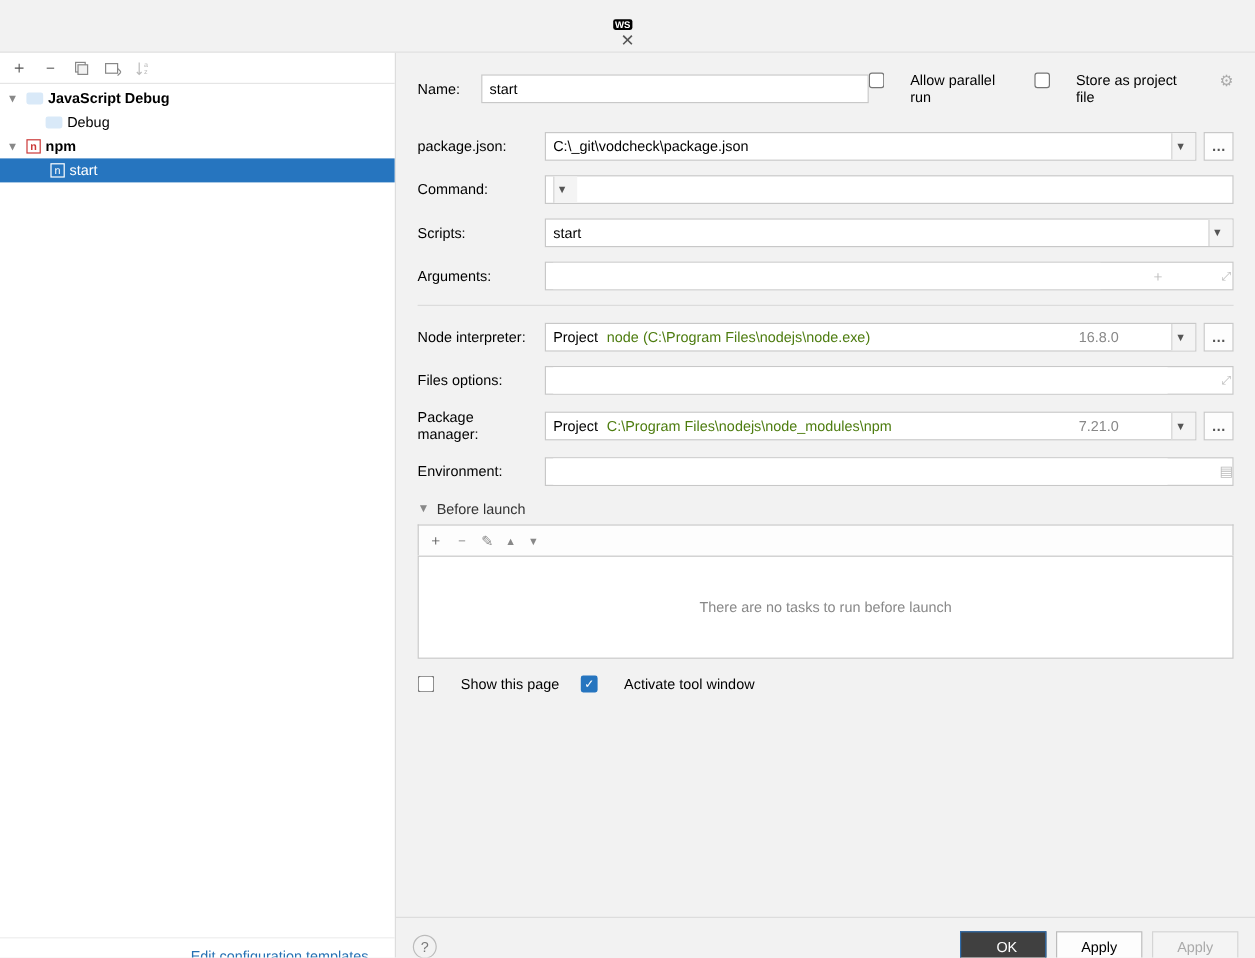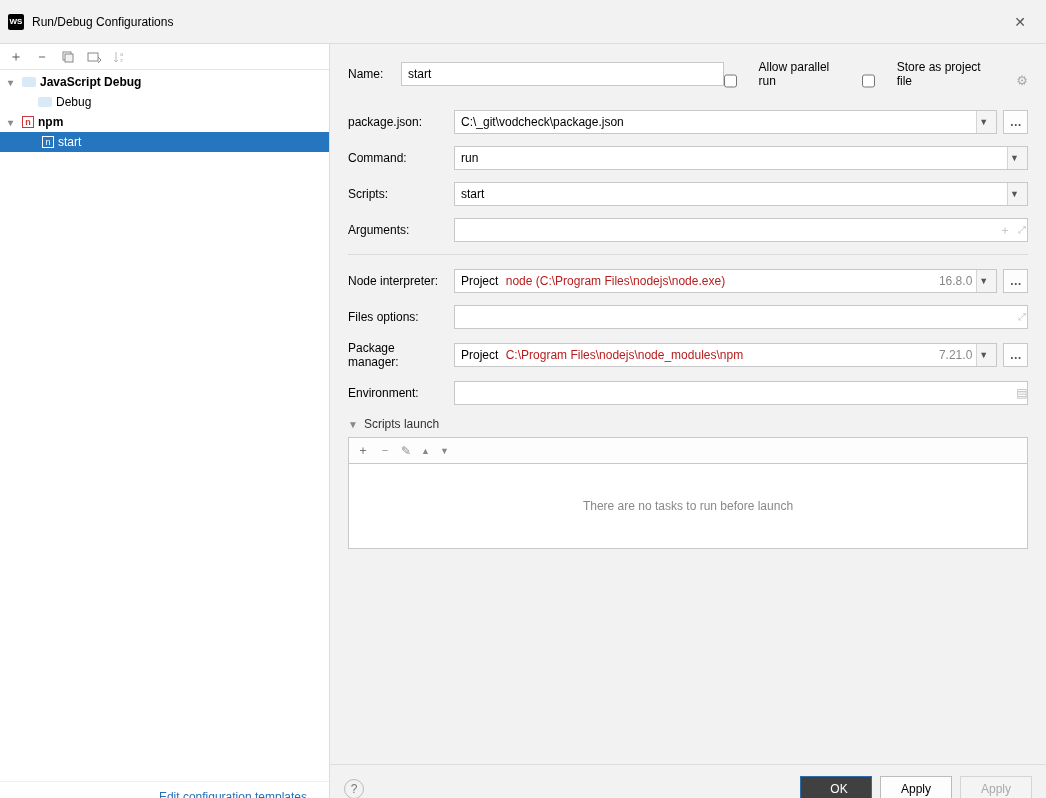--- a/index.html
+++ b/index.html
@@ -1,19 +1,19 @@
 <!DOCTYPE html>
 <html><head>
 <meta charset="utf-8">
 <style>
   * { box-sizing: border-box; margin: 0; padding: 0; }
   html, body { width: 1046px; height: 798px; font-family: "Segoe UI", Arial, sans-serif; font-size: 12px; color: #000; background: #f2f2f2; overflow: hidden; }
 
   
-  .titlebar { height: 44px; background: #f2f2f2; border-bottom: 1px solid #ddd; display: flex; align-items: center; padding: 16px 8px; }
+  .titlebar { height: 44px; background: #f2f2f2; border-bottom: 1px solid #ddd; display: flex; align-items: center; padding: 16px 8px; flex-direction: column; }
   .titlebar .app-icon { width: 16px; height: 16px; background:#000; color:#fff; font-size:8px; font-weight:bold; display:flex; align-items:center; justify-content:center; margin-right:8px; border-radius:2px;}
   .titlebar .title { flex:1; }
   .titlebar .close { width:36px; text-align:center; color:#555; cursor:default; font-size:14px;}
 
   .body { display:flex; height: calc(100% - 30px); }
 
   
   .left { width: 330px; border-right:1px solid #ddd; display:flex; flex-direction:column; background:#fff;}
   .toolbar { height:26px; display:flex; align-items:center; gap:10px; padding:0 8px; border-bottom:1px solid #e5e5e5; color:#888;}
   .toolbar .tbtn { width:16px; height:16px; display:flex; align-items:center; justify-content:center; cursor:default; }
@@ -34,32 +34,32 @@
   
   .right { flex:1; display:flex; flex-direction:column; background:#f2f2f2; }
   .form-area { flex:1; overflow:auto; padding:16px 18px 10px 18px;}
   .row { display:flex; align-items:center; margin-bottom:12px;}
   .row .lbl { width:106px; padding-right:6px;}
   .row .ctl { flex:1; display:flex; align-items:center; gap:6px;}
   .top-row { display:flex; align-items:center; margin-bottom:22px;}
   .top-row .lbl { width:56px;}
   .top-row input.name { width:340px;}
   .checks { margin-left:auto; display:flex; align-items:center; gap:18px;}
-  .chk { display:flex; align-items:flex-end; gap:22px;}
+  .chk { display:flex; align-items:flex-start; gap:22px;}
   .chk input[type=checkbox]{ width:14px; height:14px;}
   .gear { color:#aaa; font-size:13px; margin-left:4px;}
 
   input[type=text], .select, .combo { height:24px; border:1px solid #c8c8c8; background:#fff; padding:0 6px; font:inherit; }
-  .select, .combo { display:flex; align-items:center; position:relative; width:100%; }
+  .select, .combo { display:flex; align-items:center; position:relative; width:100%;gap:40px; }
   .select .sel-text { flex:1; overflow:hidden; white-space:nowrap;}
   .dd-btn { width:20px; height:100%; border-left:1px solid #d5d5d5; display:flex; align-items:center; justify-content:center; color:#555; font-size:9px; background:#f4f4f4; margin-right:-6px; padding-right:6px;}
   .browse-btn { width:26px; height:24px; border:1px solid #c8c8c8; background:#fdfdfd; display:flex; align-items:center; justify-content:center; font-weight:bold; color:#555;}
   .expand-ic { width:18px; color:#bbb; font-size:10px; text-align:center; margin-right:-4px; }
   .plus-ic { width:16px; color:#bbb; text-align:center;}
-  .ghost { color:#b91c1c; }
+  .ghost { color:#4d7c0f; }
   .proj-pre { color:#000; margin-right:4px;}
   .ver { color:#888; margin-right:4px;}
   .list-ic { color:#bbb; width:18px; text-align:center; margin-right:-4px;}
   .hr { border:0; border-top:1px solid #dcdcdc; margin:8px 0 14px 0;}
 
   
   .bl-head { display:flex; align-items:center; gap:6px; color:#333; margin:6px 0 6px 0;}
   .bl-caret { color:#888; font-size:10px;}
   .bl-toolbar { border:1px solid #c8c8c8; border-bottom:none; background:#fdfdfd; height:26px; display:flex; align-items:center; gap:10px; padding:0 8px; color:#888;}
   .bl-body { border:1px solid #c8c8c8; background:#fff; height:86px; display:flex; align-items:center; justify-content:center; color:#888;}
@@ -74,21 +74,20 @@
   .btn.primary { background:#404040; border-color:#2f6cab; color:#fff;padding-left:20px;}
   .btn.disabled { color:#aaa; background:#f4f4f4; border-color:#d5d5d5;}
 
   svg { display:block; }
 </style>
 </head>
 <body>
 
 <div class="titlebar">
   <div class="app-icon">WS</div>
-  <div class="title">Run/Debug Configurations</div>
   <div class="close">✕</div>
 </div>
 
 <div class="body">
 
   <div class="left">
     <div class="toolbar">
       <span class="tbtn" style="color:#555;font-size:14px;">＋</span>
       <span class="tbtn" style="color:#555;font-size:14px;">－</span>
       <span class="tbtn">
@@ -163,21 +162,20 @@
             <span class="dd-btn">▼</span>
           </div>
           <div class="browse-btn">…</div>
         </div>
       </div>
 
       <div class="row">
         <div class="lbl">Command:</div>
         <div class="ctl">
           <div class="select">
-            <span class="sel-text">run</span>
             <span class="dd-btn">▼</span>
           </div>
         </div>
       </div>
 
       <div class="row">
         <div class="lbl">Scripts:</div>
         <div class="ctl">
           <div class="select">
             <span class="sel-text">start</span>
@@ -244,33 +242,43 @@
         <div class="ctl">
           <div class="select" style="padding-right:0;">
             <input type="text" style="border: none; flex: 1 1 0%; height: 22px;" value="">
             <span class="list-ic">▤</span>
           </div>
         </div>
       </div>
 
       <div class="bl-head">
         <span class="bl-caret">▼</span>
-        <span>Scripts launch</span>
+        <span>Before launch</span>
       </div>
       <div class="bl-toolbar">
         <span style="color:#555;">＋</span>
         <span>－</span>
         <span>✎</span>
         <span style="font-size:9px;">▲</span>
         <span style="font-size:9px;">▼</span>
       </div>
       <div class="bl-body">
         <span>There are no tasks to run before launch</span>
       </div>
 
+      <div class="bottom-checks">
+        <label class="chk">
+          <input type="checkbox" style="">
+          <span>Show this page</span>
+        </label>
+        <label class="chk">
+          <span class="chk-blue">✓</span>
+          <span>Activate tool window</span>
+        </label>
+      </div>
     </div>
 
     <div class="footer">
       <div class="help">?</div>
       <div class="spacer"></div>
       <button class="btn primary">OK</button>
       <button class="btn">Apply</button>
       <button class="btn disabled">Apply</button>
     </div>
   </div>

